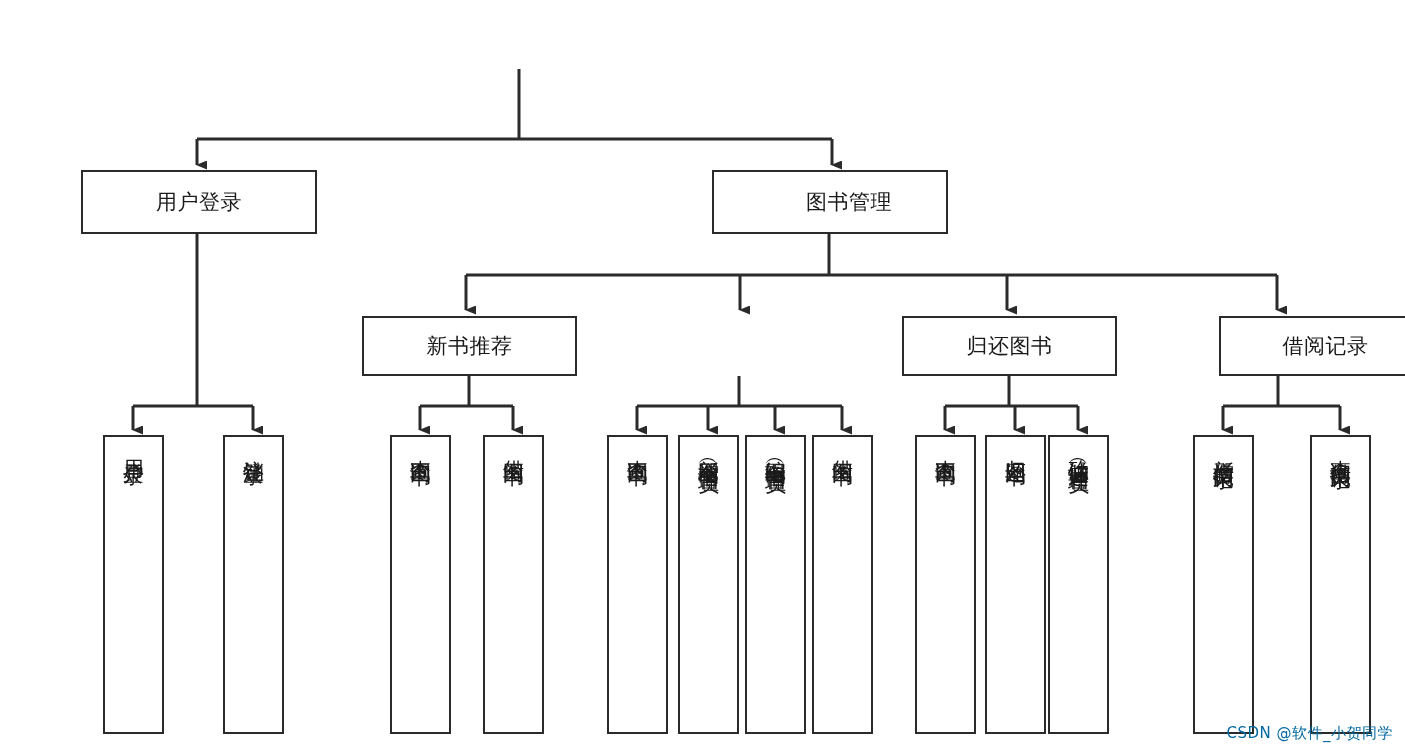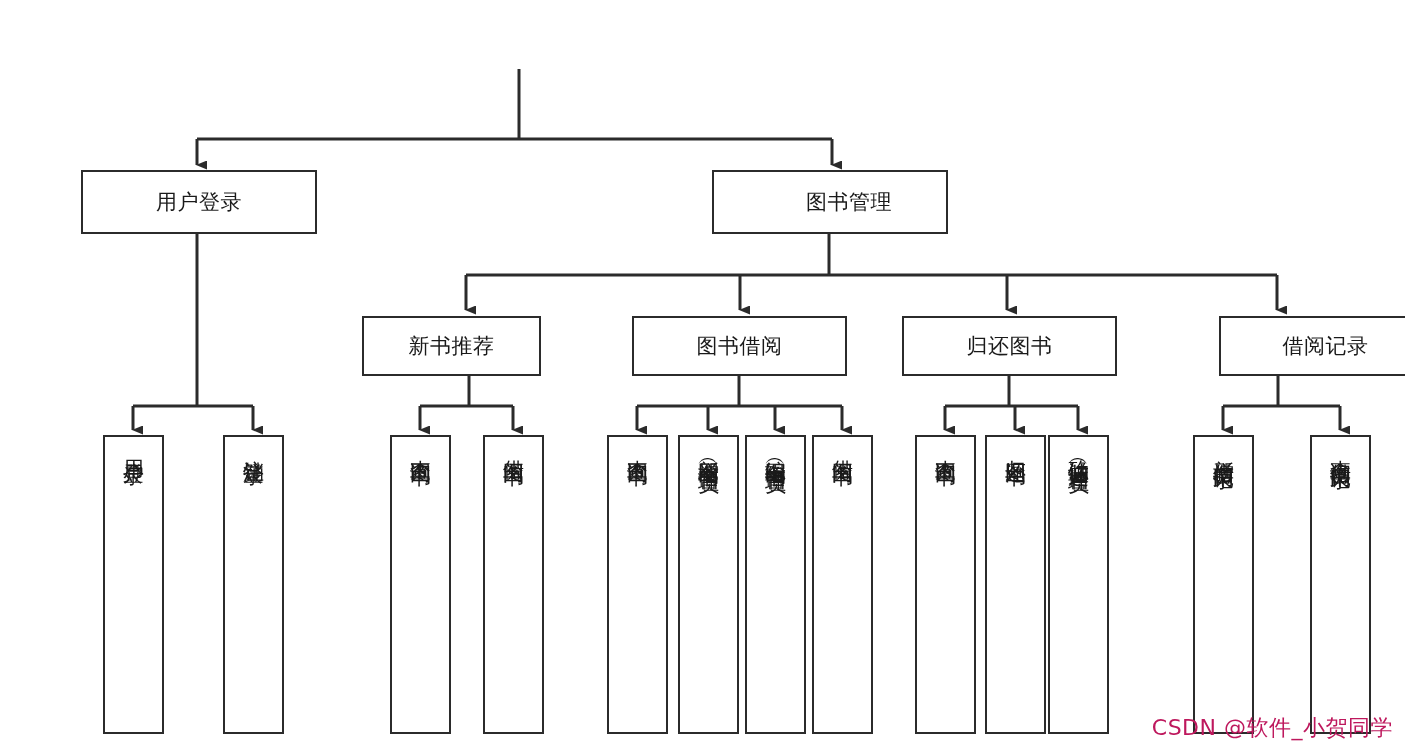--- a/index.html
+++ b/index.html
@@ -61,22 +61,22 @@
     letter-spacing: 2px;
     max-height: 290px;
   }
   .node.vert.tall .node-label {
     max-height: 292px;
   }
   #watermark {
     position: absolute;
     right: 12px;
     bottom: 4px;
-    font-size: 22px;
-    color: #be185d;
+    font-size: 15px;
+    color: #0369a1;
     white-space: nowrap;
     letter-spacing: 0.5px;
   }
 </style>
 </head>
 <body>
 
 <div id="diagram-root">
 
   <svg id="edges-layer" viewBox="0 0 1405 747" xmlns="http://www.w3.org/2000/svg">
@@ -130,25 +130,22 @@
   </svg>
 
 
   <div class="node horiz" style="left:81px; top:170px; width:236px; height:64px;">
     <span class="node-label">用户登录</span>
   </div>
   <div class="node horiz" style="left:712px; top:170px; width:236px; height:64px;padding-left:38px;">
     <span class="node-label">图书管理</span>
   </div>
 
-  <div class="node horiz" style="left:362px; top:316px; width:179px; height:60px;">
+  <div class="node horiz" style="left:362px; top:316px; width:215px; height:60px;">
     <span class="node-label">新书推荐</span>
-  </div>
-  <div class="node horiz" style="left:632px; top:316px; width:215px; height:60px;">
-    <span class="node-label">图书借阅</span>
   </div>
   <div class="node horiz" style="left:902px; top:316px; width:215px; height:60px;">
     <span class="node-label">归还图书</span>
   </div>
   <div class="node horiz" style="left:1219px; top:316px; width:213px; height:60px;">
     <span class="node-label">借阅记录</span>
   </div>
 
   <div class="node vert" style="left:103px; top:435px; width:61px; height:299px;">
     <span class="node-label">用户登录</span>

